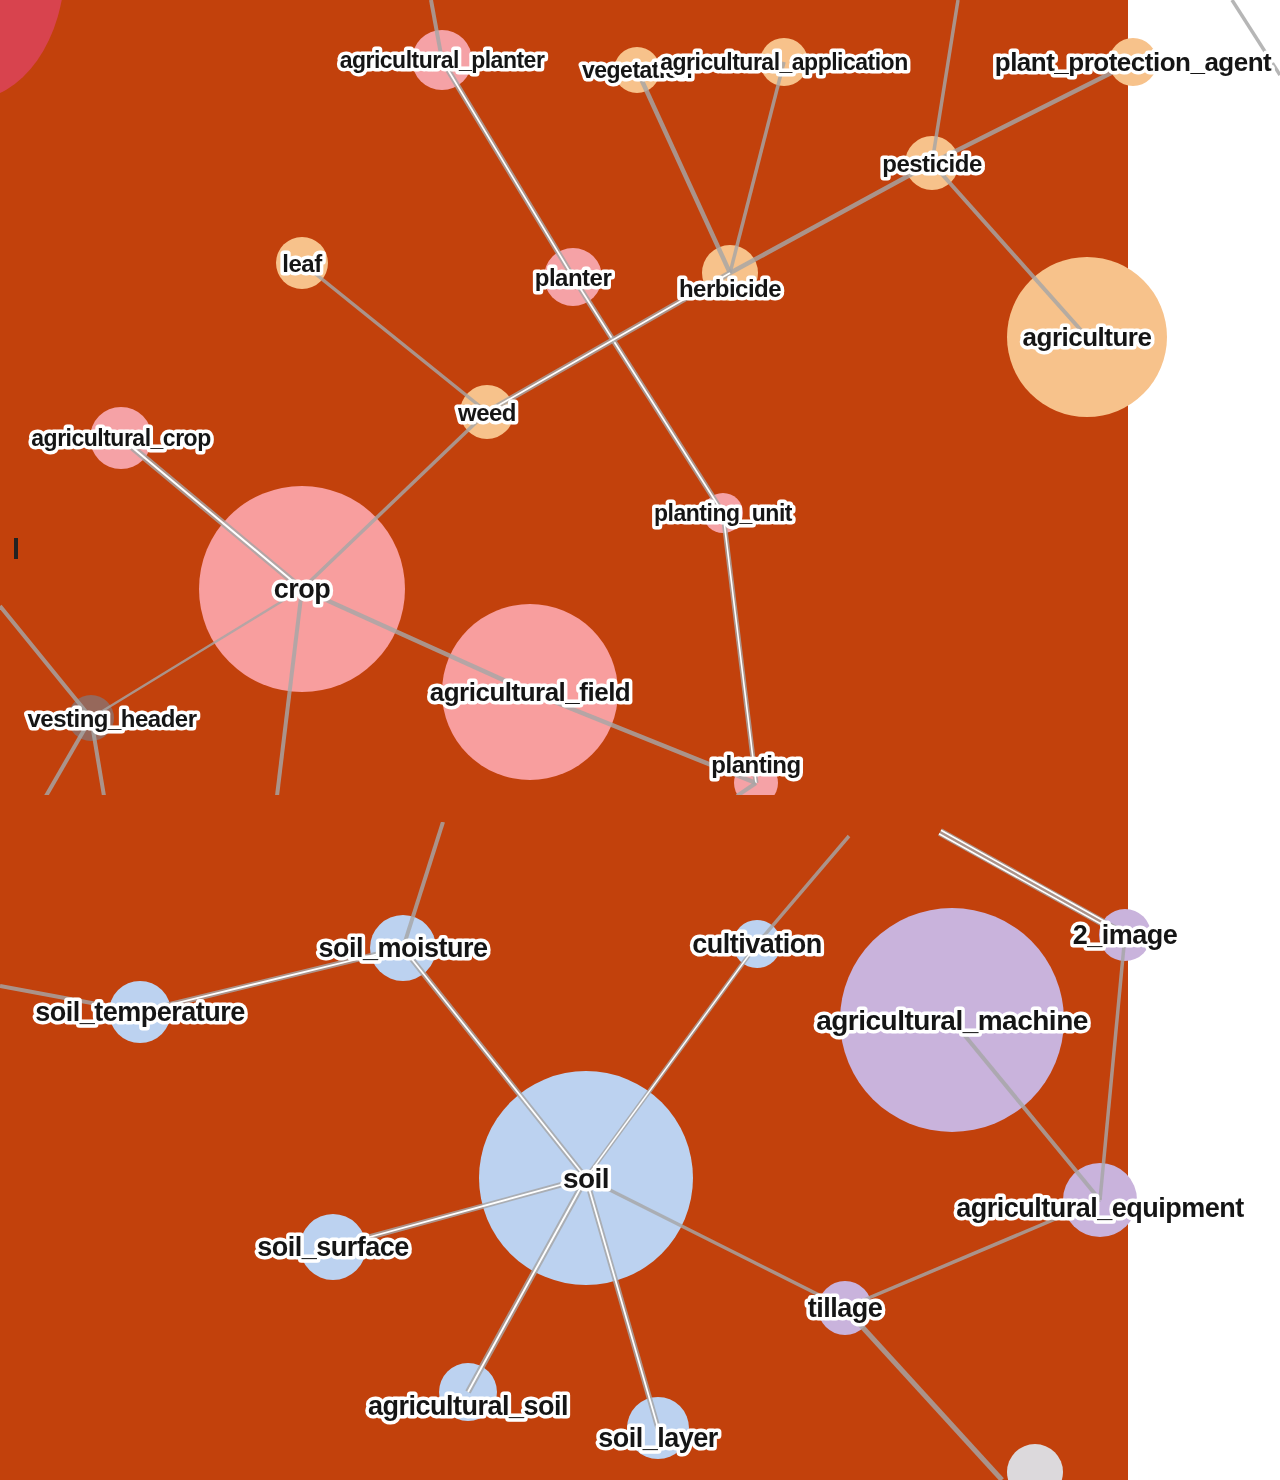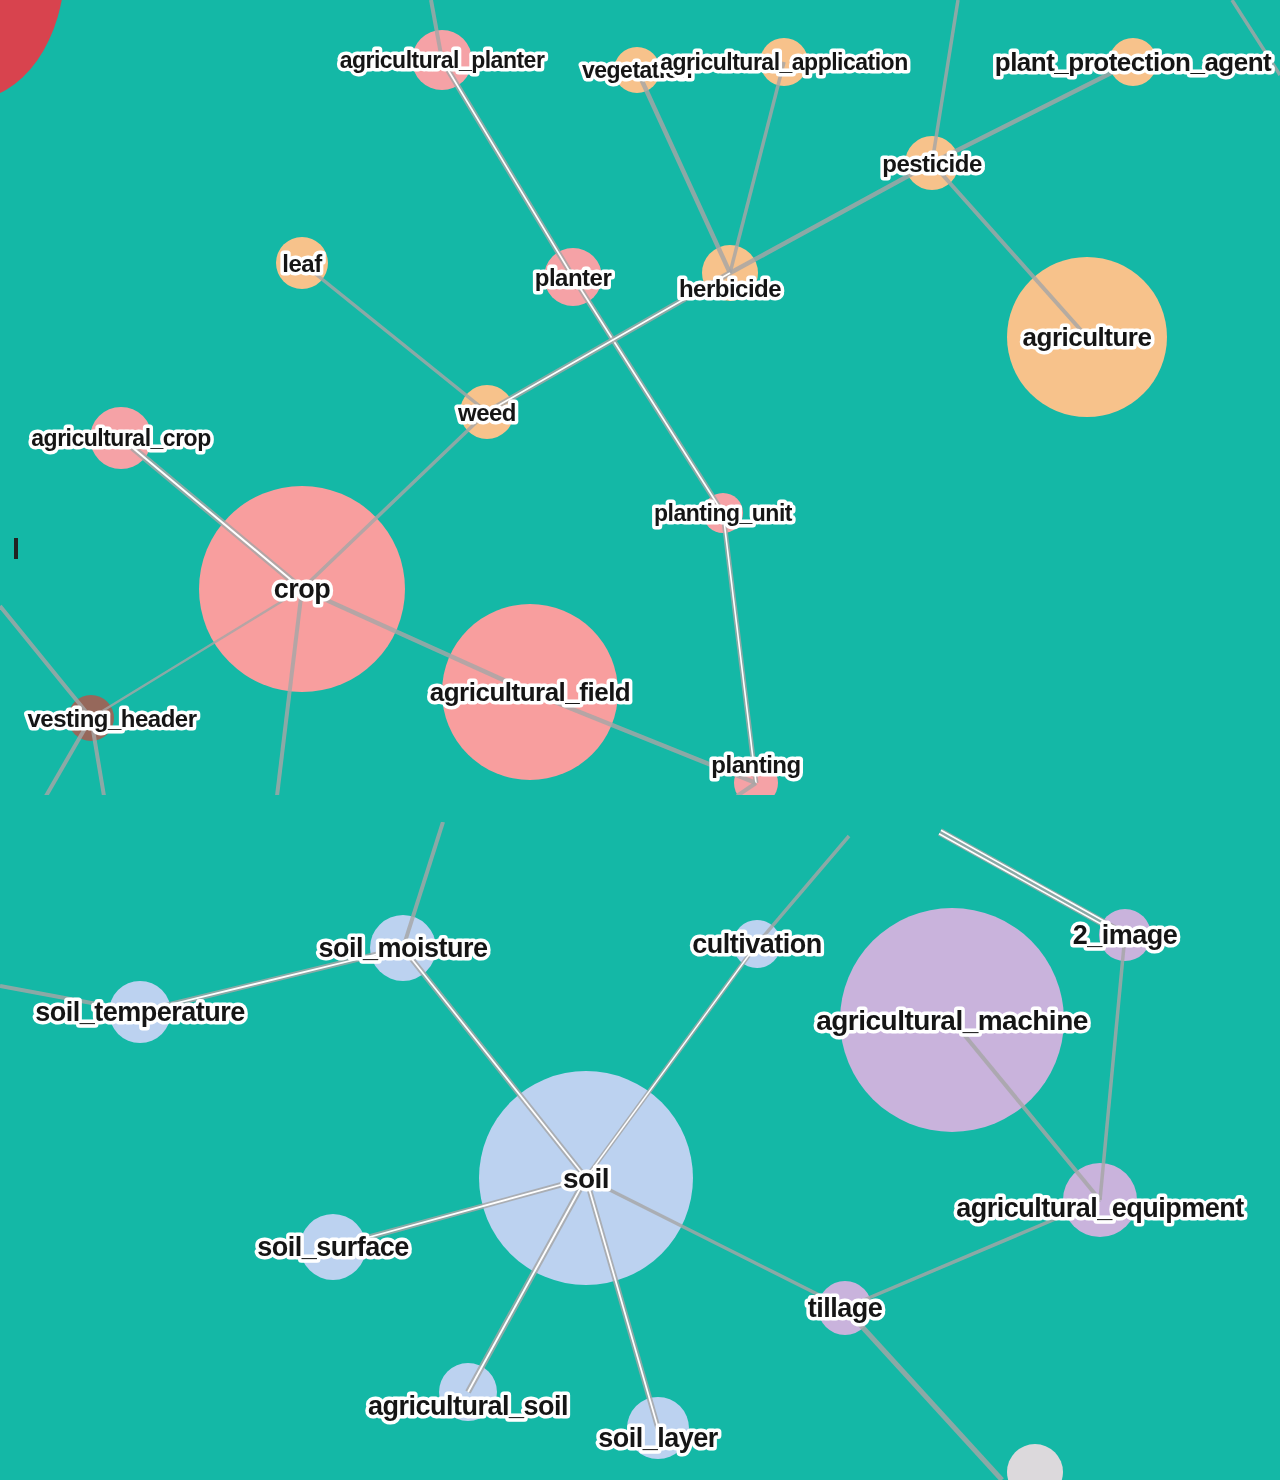--- a/index.html
+++ b/index.html
@@ -4,22 +4,22 @@
 <style>
   html, body {
     margin: 0; padding: 0;
     width: 1280px; height: 1480px;
     background: #ffffff;
     overflow: hidden;
     font-family: "Liberation Sans", sans-serif;
   }
   .stage {
     position: relative;
-    width: 1280px; height: 1480px;
-    background: #14b8a6;
+    width: 1128px; height: 1480px;
+    background: #c2410c;
   }
   svg.panel { position: absolute; left: 0; display: block; }
   #panel-top    { top: 0; }
   #panel-bottom { top: 822px; }
   text.node-label {
     font-family: "Liberation Sans", sans-serif;
     font-weight: 700;
     letter-spacing: -0.5px;
     paint-order: stroke;
     stroke-linejoin: round;

